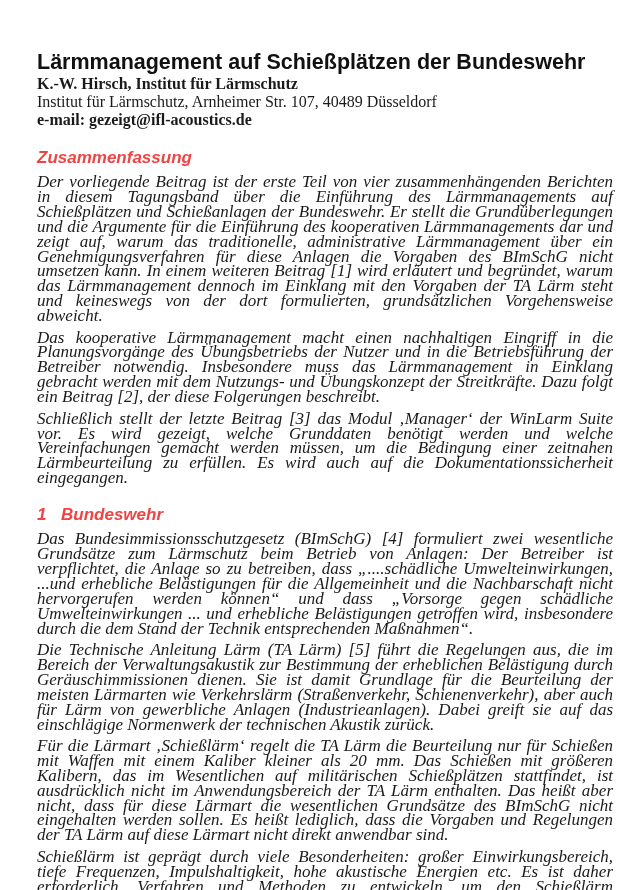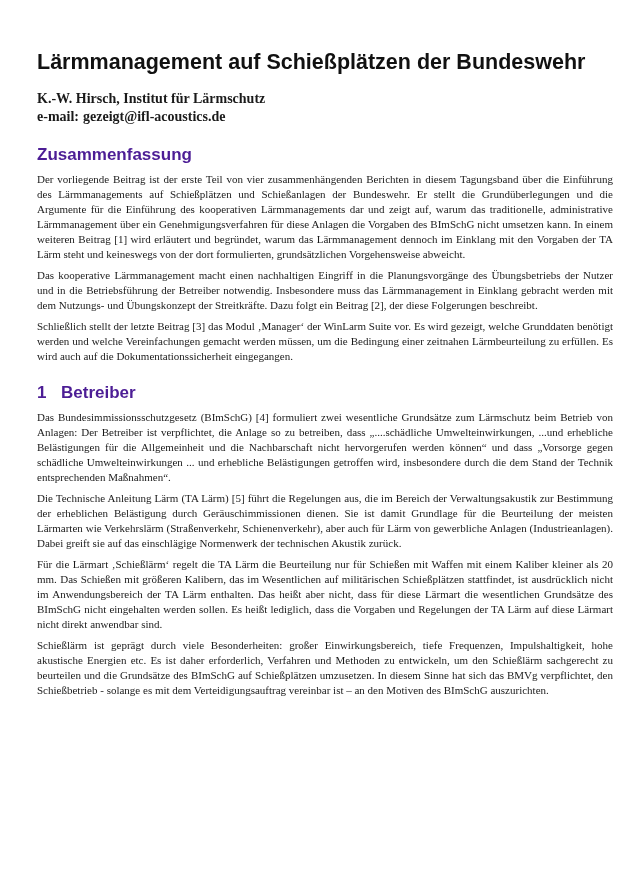--- a/index.html
+++ b/index.html
@@ -19,68 +19,70 @@
   }
   .title {
     font-family: "Liberation Sans", sans-serif;
     font-weight: bold;
     font-size: 21.5px;
     line-height: 26px;
     color: #111111;
     margin: 0;
   }
   .authors {
-    margin-top: 15px;
     font-family: "Liberation Serif", serif;
-    font-size: 14px;
+    font-size: 16px;
     line-height: 18px;
   }
   .author-name { font-weight: bold; }
   .email-label { font-weight: bold; margin-right: 4px; }
   .email-address { font-weight: bold; }
   .h-sans {
     font-family: "Liberation Sans", sans-serif;
     font-weight: bold;
     font-size: 17px;
     line-height: 21px;
-    color: #4c1d95;
+    color: #ef4444;
     margin: 18px 0 7px 0;
+    font-style: italic;
   }
   .sec-num {
     display: inline-block;
     width: 24px;
   }
   .body-par {
     font-family: "Liberation Serif", serif;
-    font-size: 11px;
+    font-size: 17px;
     line-height: 14.9px;
     text-align: justify;
     hyphens: auto;
     -webkit-hyphens: auto;
     margin: 0 0 6.5px 0;
+    font-style: italic;
   }
 </style>
 </head>
 <body>
 
 <div class="page">
 
   <h1 class="title">Lärmmanagement auf Schießplätzen der Bundeswehr</h1>
 
   <div class="authors">
     <div class="author-name">K.-W. Hirsch, Institut für Lärmschutz</div>
+    <div class="author-address">Institut für Lärmschutz, Arnheimer Str. 107, 40489 Düsseldorf</div>
     <div class="email-line"><span class="email-label">e-mail:</span><span class="email-address">gezeigt@ifl-acoustics.de</span></div>
   </div>
 
   <h2 class="h-sans">Zusammenfassung</h2>
 
   <p class="body-par">Der vorliegende Beitrag ist der erste Teil von vier zusammenhängenden Berichten in diesem Tagungsband über die Einführung des Lärmmanagements auf Schießplätzen und Schießanlagen der Bundeswehr. Er stellt die Grundüberlegungen und die Argumente für die Einführung des kooperativen Lärmmanagements dar und zeigt auf, warum das traditionelle, administrative Lärmmanagement über ein Genehmigungsverfahren für diese Anlagen die Vorgaben des BImSchG nicht umsetzen kann. In einem weiteren Beitrag [1] wird erläutert und begründet, warum das Lärmmanagement dennoch im Einklang mit den Vorgaben der TA Lärm steht und keineswegs von der dort formulierten, grundsätzlichen Vorgehensweise abweicht.</p>
   <p class="body-par">Das kooperative Lärmmanagement macht einen nachhaltigen Eingriff in die Planungsvorgänge des Übungsbetriebs der Nutzer und in die Betriebsführung der Betreiber notwendig. Insbesondere muss das Lärmmanagement in Einklang gebracht werden mit dem Nutzungs- und Übungskonzept der Streitkräfte. Dazu folgt ein Beitrag [2], der diese Folgerungen beschreibt.</p>
   <p class="body-par">Schließlich stellt der letzte Beitrag [3] das Modul ‚Manager‘ der WinLarm Suite vor. Es wird gezeigt, welche Grunddaten benötigt werden und welche Vereinfachungen gemacht werden müssen, um die Bedingung einer zeitnahen Lärmbeurteilung zu erfüllen. Es wird auch auf die Dokumentationssicherheit eingegangen.</p>
 
-  <h2 class="h-sans"><span class="sec-num">1</span><span>Betreiber</span></h2>
+  <h2 class="h-sans"><span class="sec-num">1</span><span>Bundeswehr</span></h2>
 
   <p class="body-par">Das Bundesimmissionsschutzgesetz (BImSchG) [4] formuliert zwei wesentliche Grundsätze zum Lärmschutz beim Betrieb von Anlagen: Der Betreiber ist verpflichtet, die Anlage so zu betreiben, dass „....schädliche Umwelteinwirkungen, ...und erhebliche Belästigungen für die Allgemeinheit und die Nachbarschaft nicht hervorgerufen werden können“ und dass „Vorsorge gegen schädliche Umwelteinwirkungen ... und erhebliche Belästigungen getroffen wird, insbesondere durch die dem Stand der Technik entsprechenden Maßnahmen“.</p>
   <p class="body-par">Die Technische Anleitung Lärm (TA Lärm) [5] führt die Regelungen aus, die im Bereich der Verwaltungsakustik zur Bestimmung der erheblichen Belästigung durch Geräuschimmissionen dienen. Sie ist damit Grundlage für die Beurteilung der meisten Lärmarten wie Verkehrslärm (Straßenverkehr, Schienenverkehr), aber auch für Lärm von gewerbliche Anlagen (Industrieanlagen). Dabei greift sie auf das einschlägige Normenwerk der technischen Akustik zurück.</p>
   <p class="body-par">Für die Lärmart ‚Schießlärm‘ regelt die TA Lärm die Beurteilung nur für Schießen mit Waffen mit einem Kaliber kleiner als 20 mm. Das Schießen mit größeren Kalibern, das im Wesentlichen auf militärischen Schießplätzen stattfindet, ist ausdrücklich nicht im Anwendungsbereich der TA Lärm enthalten. Das heißt aber nicht, dass für diese Lärmart die wesentlichen Grundsätze des BImSchG nicht eingehalten werden sollen. Es heißt lediglich, dass die Vorgaben und Regelungen der TA Lärm auf diese Lärmart nicht direkt anwendbar sind.</p>
   <p class="body-par">Schießlärm ist geprägt durch viele Besonderheiten: großer Einwirkungsbereich, tiefe Frequenzen, Impulshaltigkeit, hohe akustische Energien etc. Es ist daher erforderlich, Verfahren und Methoden zu entwickeln, um den Schießlärm sachgerecht zu beurteilen und die Grundsätze des BImSchG auf Schießplätzen umzusetzen. In diesem Sinne hat sich das BMVg verpflichtet, den Schießbetrieb - solange es mit dem Verteidigungsauftrag vereinbar ist – an den Motiven des BImSchG auszurichten.</p>
 
 </div>
 
 </body></html>

